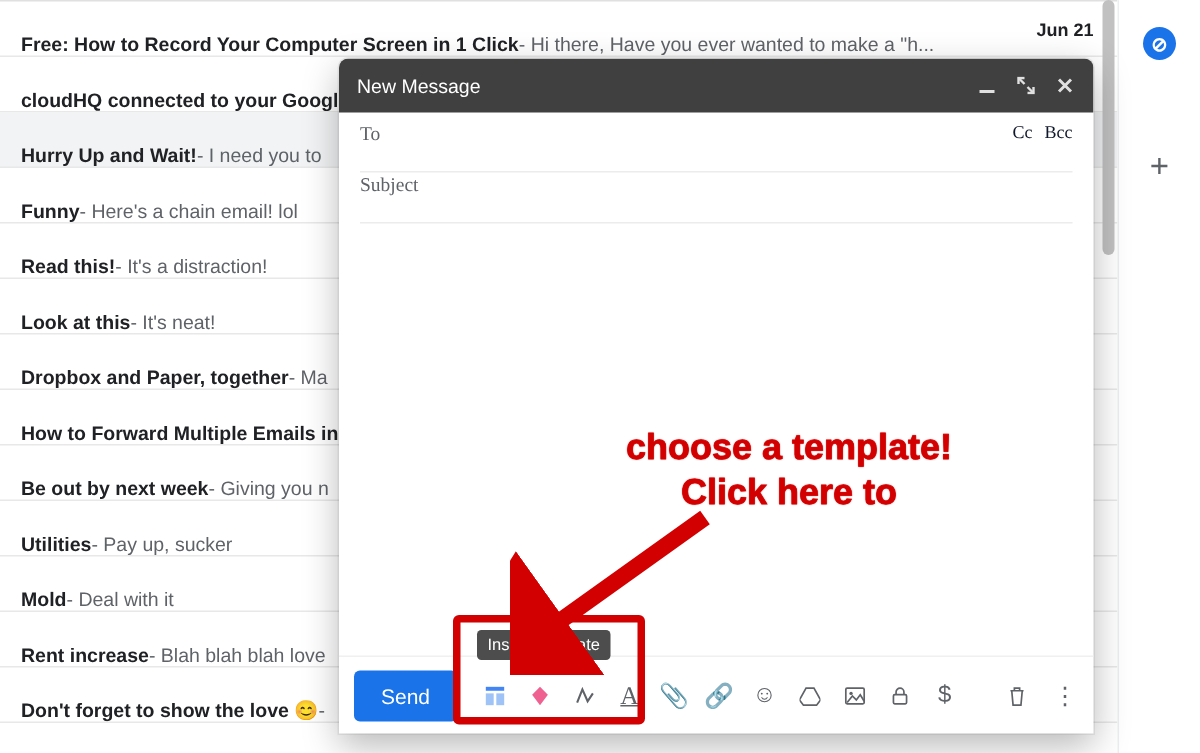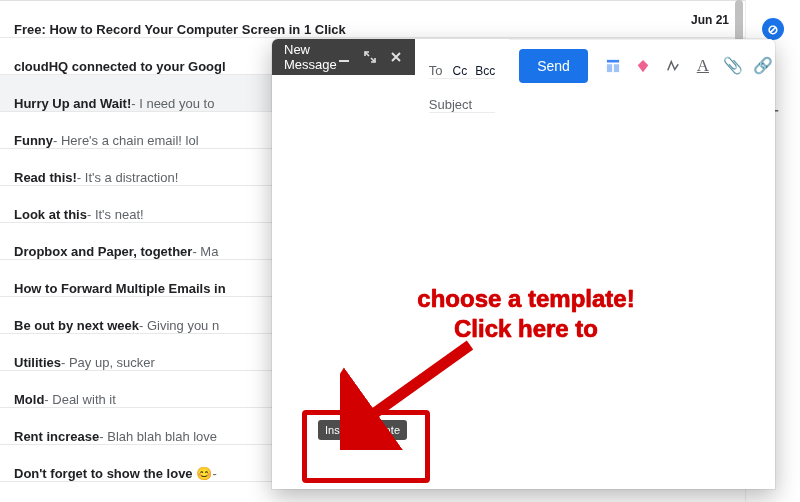--- a/index.html
+++ b/index.html
@@ -86,22 +86,22 @@
   }
   
   .compose {
     position: absolute;
     left: 226px; top: 39px;
     width: 503px; height: 450px;
     background: #fff;
     box-shadow: 0 8px 24px rgba(0,0,0,.28), 0 0 0 1px rgba(0,0,0,.06);
     border-radius: 6px 6px 0 0;
     display: flex;
+    flex-direction: column;
     overflow: hidden;
-    margin-left: 46px;
   }
   .compose-header {
     height: 36px;
     background: #404040;
     color: #fff;
     display: flex;
     align-items: center;
     padding: 0 12px;
     font-size: 13px;
   }
@@ -110,23 +110,24 @@
   .compose-header .hbtn { width: 14px; height: 14px; color: #e0e0e0; cursor: pointer; display:flex; align-items:center; justify-content:center; }
   .hbtn svg { width: 12px; height: 12px; display:block; }
   .compose-fields {
     padding: 6px 14px 0 14px;
     font-size: 13px;
     color: #5f6368;
   }
   .field-row {
     height: 34px;
     display: flex;
-    align-items: flex-end;
+    align-items: flex-start;
     border-bottom: 1px solid #ececec;
     gap: 10px;
+    font-family: Liberation Serif, serif;
   }
   .field-row .ccbcc { margin-left: auto; display: flex; gap: 8px; color: #0f172a; font-size: 12px; }
   .field-row .ccbcc span { cursor: pointer; }
   .compose-body { flex: 1; }
   .compose-toolbar {
     height: 52px;
     display: flex;
     align-items: center;
     padding: 0 10px;
     gap: 8px;
@@ -200,20 +201,21 @@
     display: inline-block;
   }
 </style>
 </head>
 <body>
 <div class="viewport">
 
 <div class="email-list">
   <div class="email-row">
     <span class="es">Free: How to Record Your Computer Screen in 1 Click</span>
+    <span class="ep"> - Hi there, Have you ever wanted to make a "h...</span>
     <span class="email-date">Jun 21</span>
   </div>
   <div class="email-row">
     <span class="es">cloudHQ connected to your Googl</span>
     <span class="ep"></span>
   </div>
   <div class="email-row current">
     <span class="es">Hurry Up and Wait!</span>
     <span class="ep"> - I need you to </span>
   </div>

